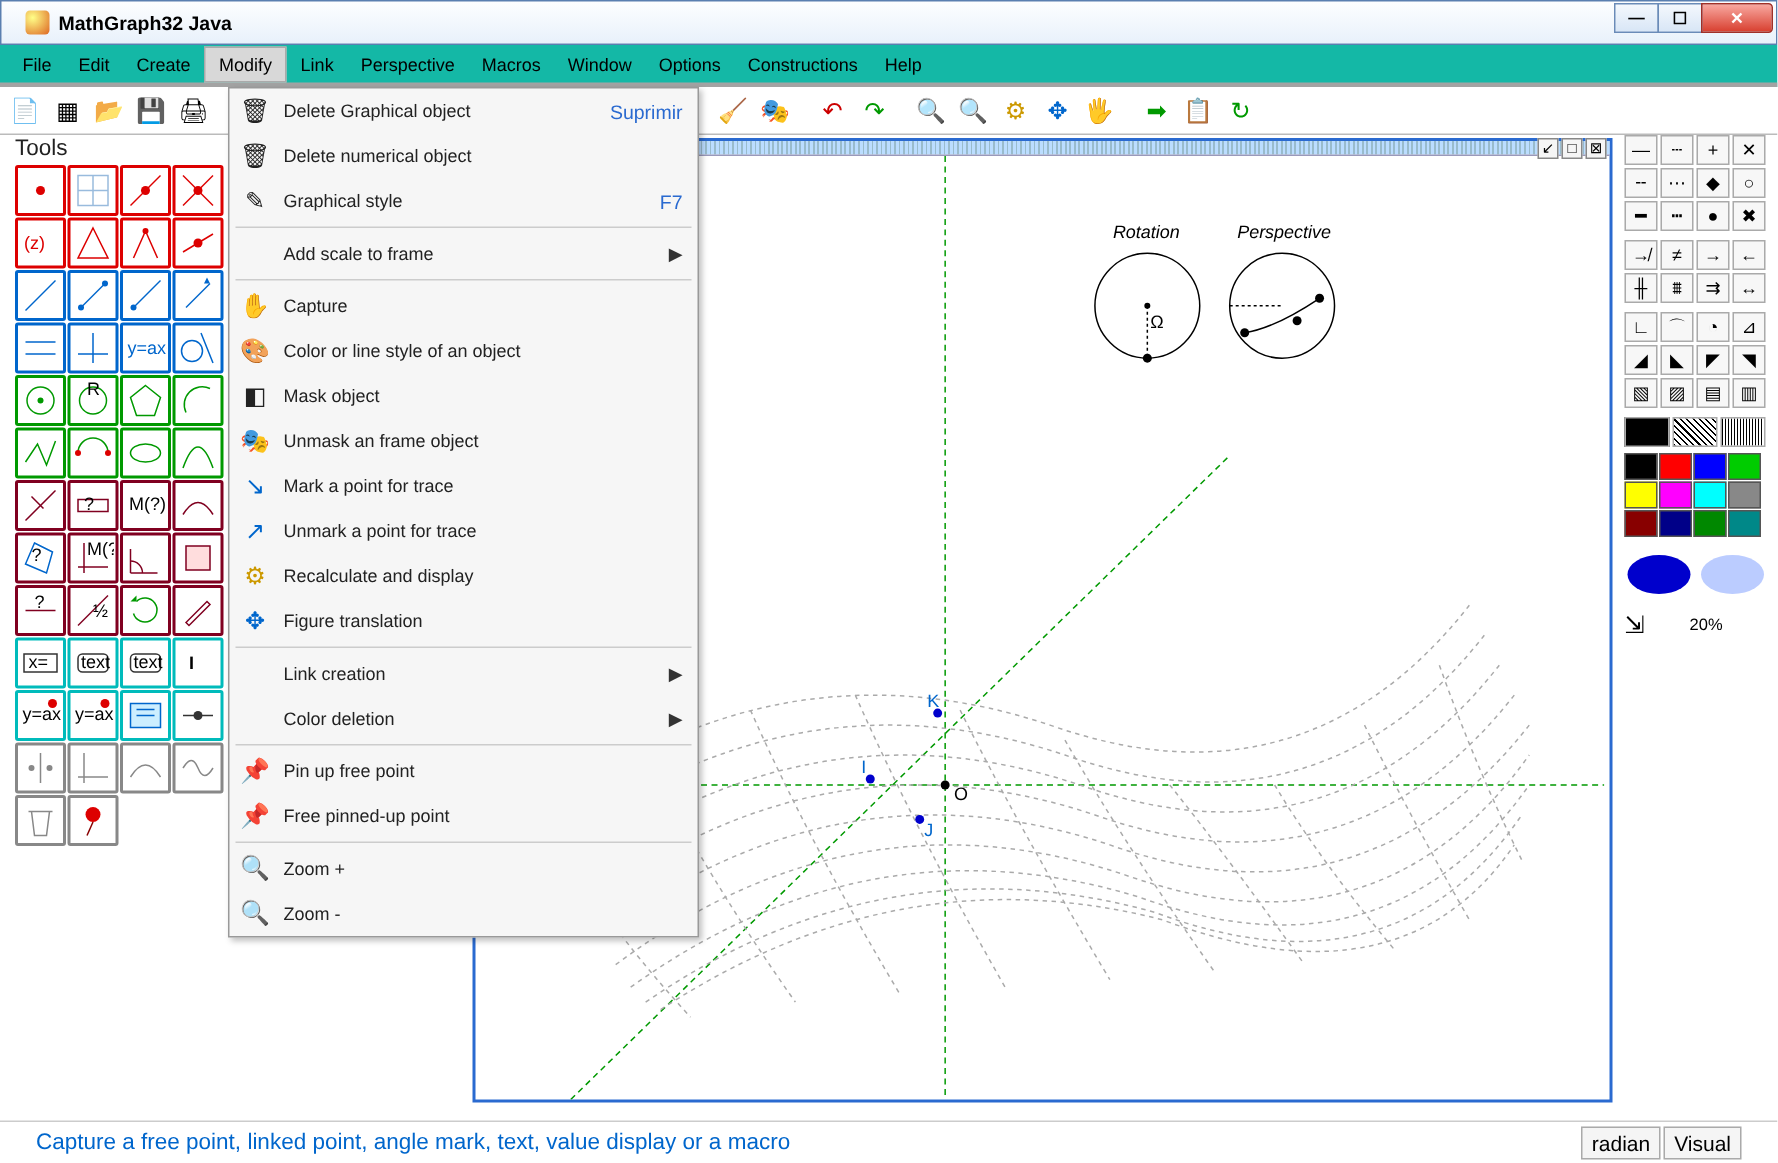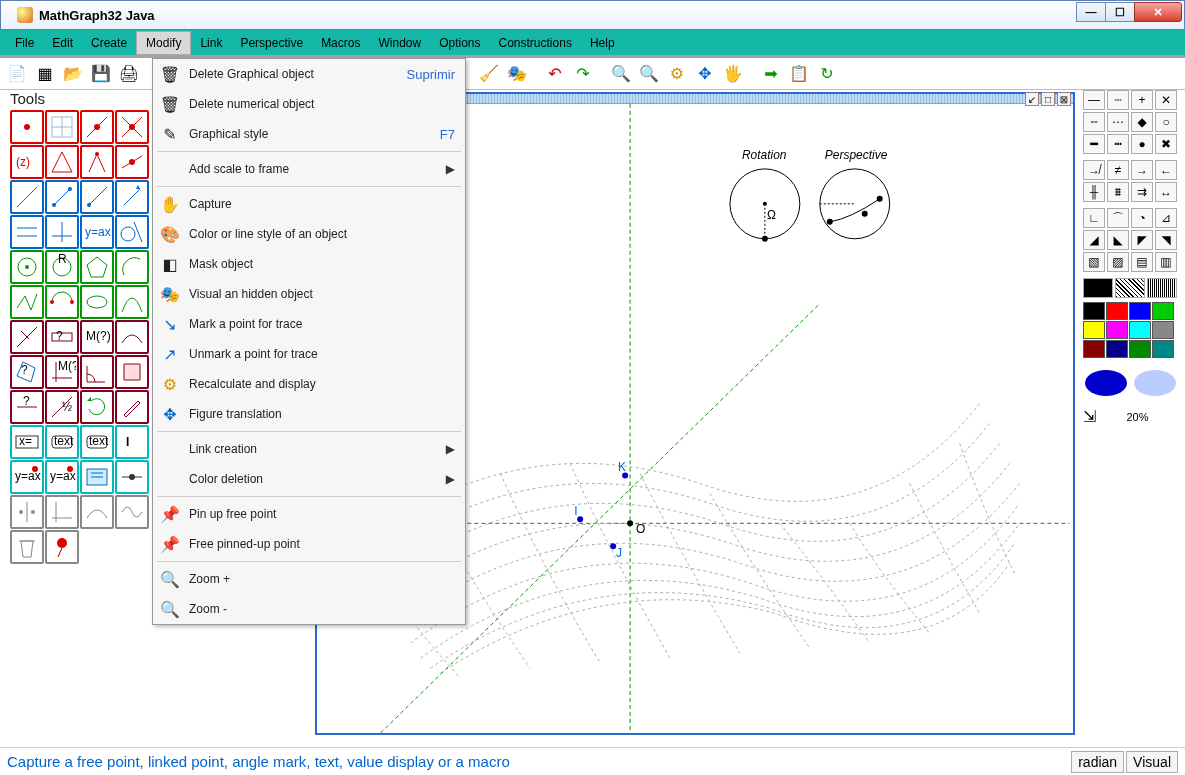--- a/index.html
+++ b/index.html
@@ -49,21 +49,21 @@
 
 
 .dropdown { position:absolute; left:152px; top:58px; width:314px; background:#f6f6f6; border:1px solid #999; box-shadow:2px 2px 4px rgba(0,0,0,.25); z-index:50; }
 .dd-item { display:flex; align-items:center; height:30px; padding:0 10px 0 4px; font-size:14px; color:#222; }
 .dd-icon { width:26px; height:26px; display:flex; align-items:center; justify-content:center; margin-right:6px; font-size:16px; flex-shrink:0; }
 .dd-right { margin-left:auto; color:#2a6ad0; font-size:13px; }
 .dd-arrow { margin-left:auto; color:#333; }
 .dd-sep { height:1px; background:#ccc; margin:2px 4px; }
 
 
-.statusbar { position:absolute; left:0; right:0; bottom:0; height:28px; border-top:1px solid #ccc; display:flex; align-items:center; padding:0 7px; }
+.statusbar { position:absolute; left:0; right:0; bottom:0; height:28px; border-top:1px solid #ccc; display:flex; align-items:center; padding:0 24px; }
 .status-text { color:#06c; font-size:15px; }
 .status-right { margin-left:auto; display:flex; gap:2px; }
 .status-right span { border:1px solid #aaa; padding:2px 6px; font-size:14px; background:#f5f5f5; }
 
 
 .canvas-svg { position:absolute; inset:10px 0 0 0; width:100%; height:calc(100% - 10px); }
 </style>
 </head>
 <body>
 
@@ -594,21 +594,21 @@
   <div class="dd-item">
       <span class="dd-icon">🎨</span>
       <span>Color or line style of an object</span>
     </div>
   <div class="dd-item">
       <span class="dd-icon">◧</span>
       <span>Mask object</span>
     </div>
   <div class="dd-item">
       <span class="dd-icon" style="color:#c00">🎭</span>
-      <span>Visual an hidden object</span>
+      <span>Unmask an frame object</span>
     </div>
   <div class="dd-item">
       <span class="dd-icon" style="color:#06c">↘</span>
       <span>Mark a point for trace</span>
     </div>
   <div class="dd-item">
       <span class="dd-icon" style="color:#06c">↗</span>
       <span>Unmark a point for trace</span>
     </div>
   <div class="dd-item">

